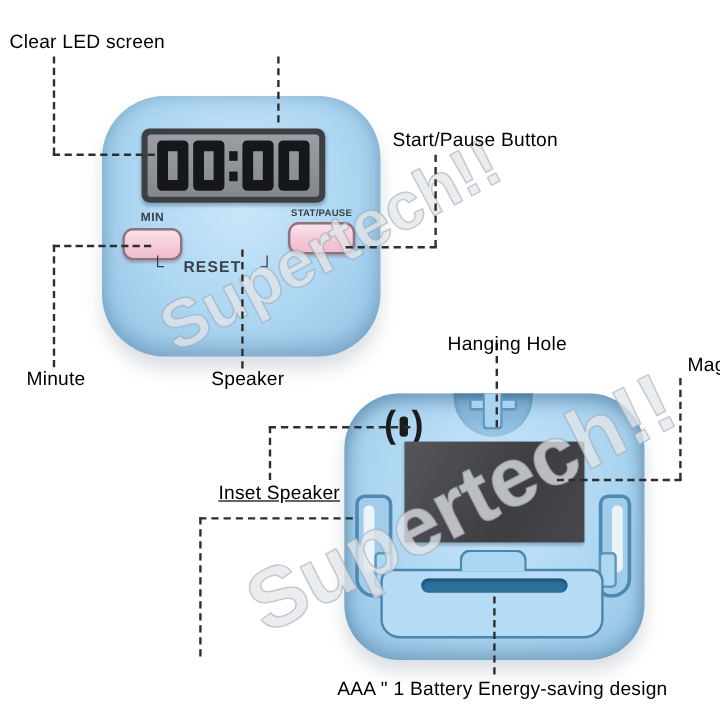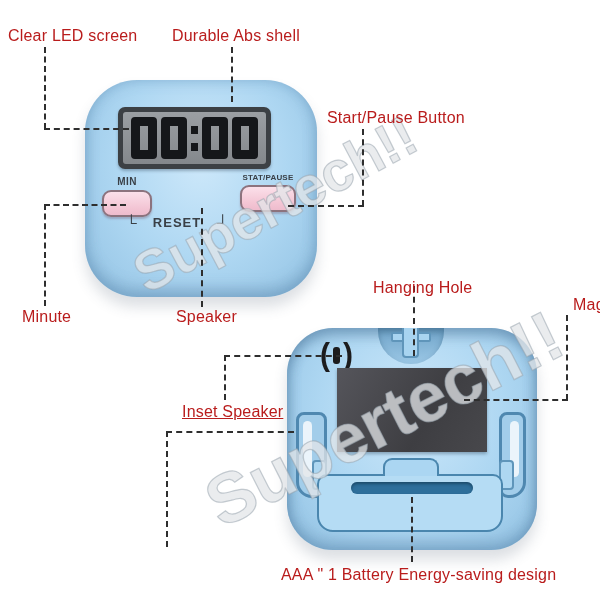--- a/index.html
+++ b/index.html
@@ -2,21 +2,21 @@
 <html><head>
 <meta charset="utf-8">
 <style>
   html,body{margin:0;padding:0;}
   #canvas{
     position:relative;width:600px;height:600px;background:#ffffff;
     font-family:"Liberation Sans","DejaVu Sans",sans-serif;overflow:hidden;
   }
   
   .label{
-    position:absolute;font-size:16px;color:#b91c1c;white-space:nowrap;z-index:6;
+    position:absolute;font-size:16px;color:#000000;white-space:nowrap;z-index:6;
     letter-spacing:.2px;
   }
   
   .dv{position:absolute;width:0;border-left:2px dashed #2e2e2e;z-index:5;}
   .dh{position:absolute;height:0;border-top:2px dashed #2e2e2e;z-index:5;}
   
   .timer-body{
     position:absolute;z-index:1;
     background:radial-gradient(ellipse at 50% 38%,#cde8fa 0%,#aed7f2 52%,#92c2e3 100%);
     box-shadow:inset 0 0 14px rgba(90,140,180,.45),
@@ -198,21 +198,20 @@
   <div class="dv" style="left:413px;top:286px;height:70px;"></div>
   <div class="dv" style="left:566px;top:315px;height:85px;"></div>
   <div class="dh" style="left:464px;top:399px;width:104px;"></div>
   <div class="dh" style="left:224px;top:355px;width:118px;"></div>
   <div class="dv" style="left:224px;top:355px;height:45px;"></div>
   <div class="dh" style="left:166px;top:431px;width:128px;"></div>
   <div class="dv" style="left:166px;top:431px;height:116px;"></div>
   <div class="dv" style="left:411px;top:497px;height:65px;"></div>
 
   <div class="label" style="left:8px;top:27px;">Clear LED screen</div>
-  <div class="label" style="left:172px;top:27px;">Durable Abs shell</div>
   <div class="label" style="left:327px;top:109px;">Start/Pause Button</div>
   <div class="label" style="left:22px;top:308px;">Minute</div>
   <div class="label" style="left:176px;top:308px;">Speaker</div>
   <div class="label" style="left:373px;top:267px;margin-top:12px;">Hanging Hole</div>
   <div class="label" style="left:538px;top:296px;margin-left:35px;">Magnet</div>
   <div class="label" style="left:182px;top:403px;text-decoration:underline;">Inset Speaker</div>
   <div class="label" style="left:281px;top:566px;">AAA " 1 Battery Energy-saving design</div>
 
 </div>
 

